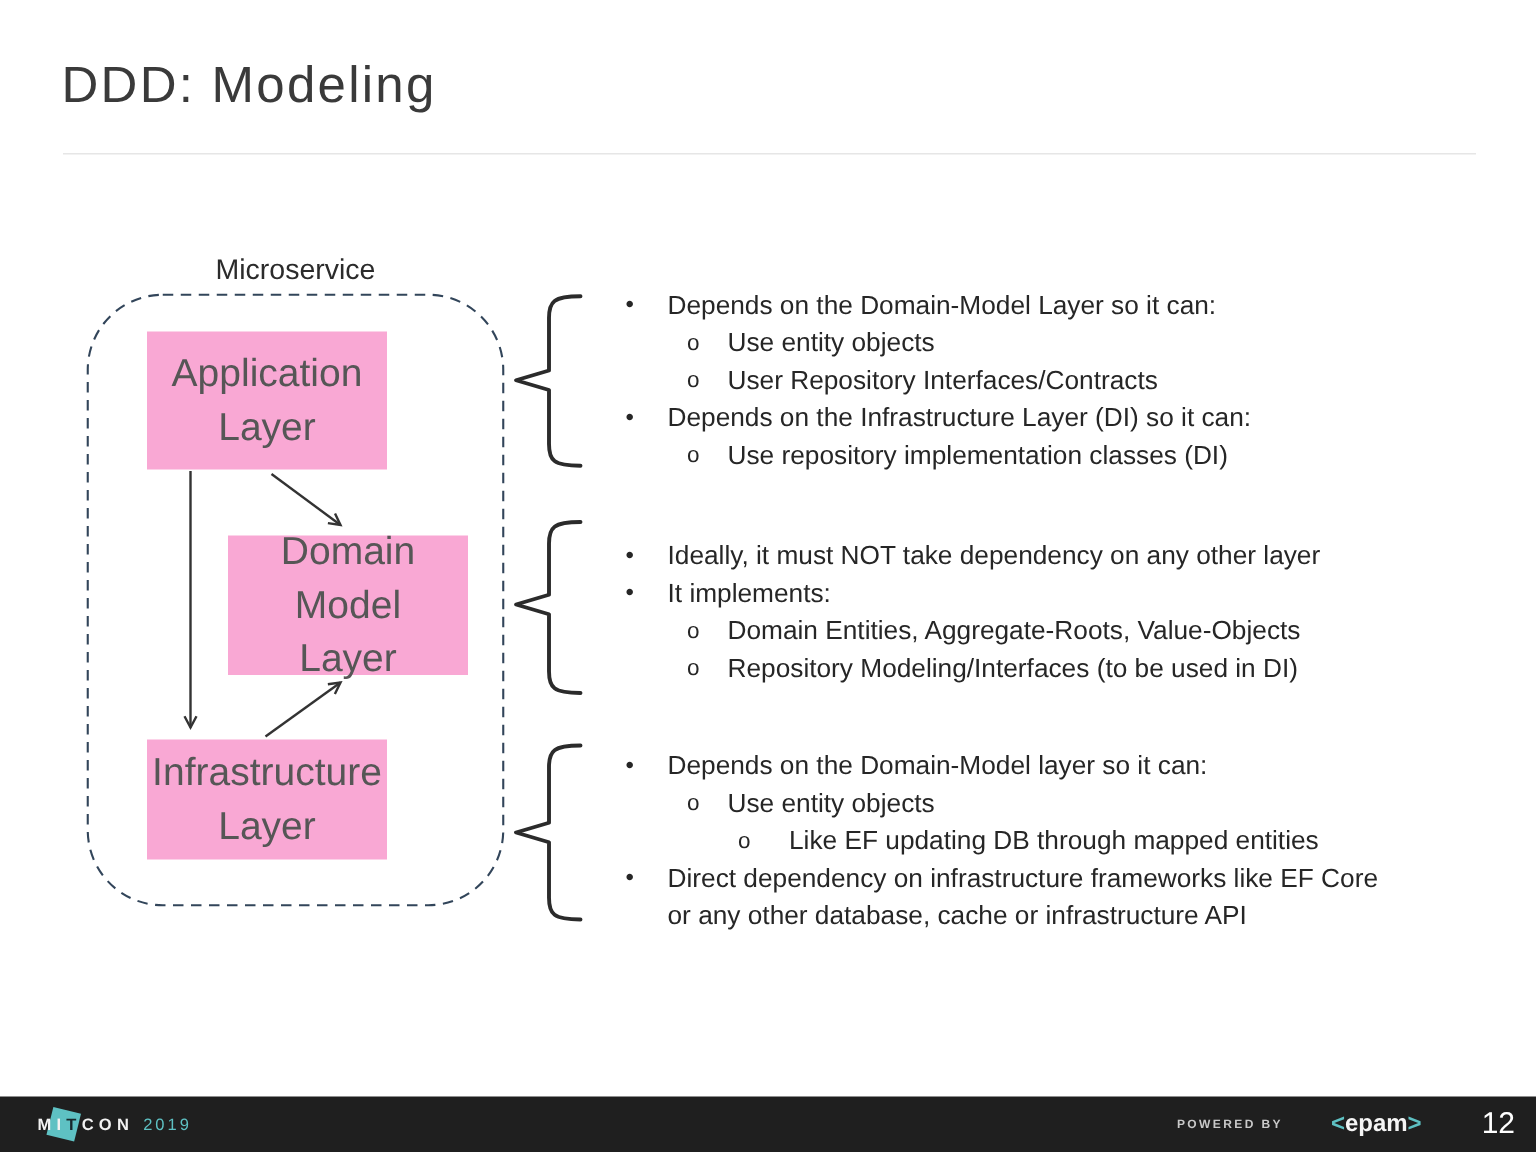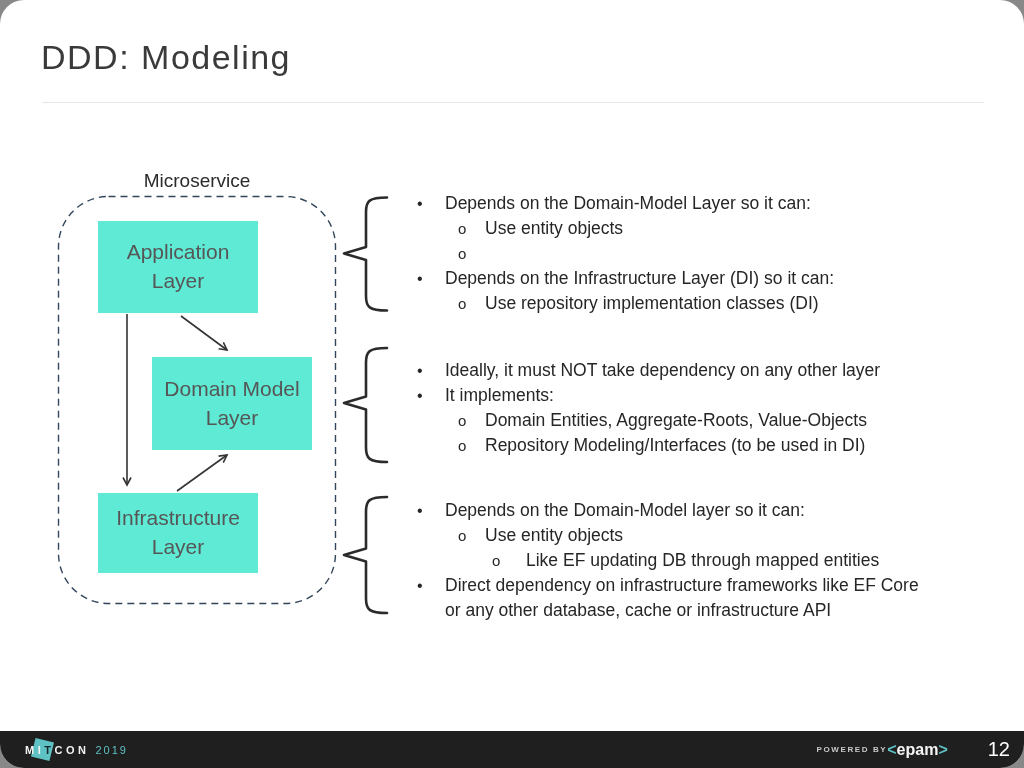--- a/index.html
+++ b/index.html
@@ -1,38 +1,38 @@
 <!DOCTYPE html>
 <html><head>
 <meta charset="utf-8">
 <style>
   * { margin:0; padding:0; box-sizing:border-box; }
   html,body { background:#888; }
   .slide {
     position:relative; width:1024px; height:768px; background:#ffffff;
-    font-family:"Liberation Sans", sans-serif; overflow:hidden; margin:0 auto;border-radius:24px;
+    font-family:"Liberation Sans", sans-serif; overflow:hidden; margin:0 auto;
   }
   
   .slide-title {
     position:absolute; left:41px; top:38px;
     font-size:34px; font-weight:400; letter-spacing:1.5px; color:#3a3a3a;
   }
   .title-rule {
     position:absolute; left:42px; right:40px; top:102px; height:1px; background:#e6e6e6;
   }
   
   .diagram-svg { position:absolute; left:0; top:0; width:1024px; height:768px; }
   .ms-label {
     position:absolute; left:58px; top:170px; width:278px; text-align:center;
     font-size:19px; color:#2b2b2b;
   }
   .layer-box {
-    position:absolute; width:160px; background:#5eead4;
+    position:absolute; width:160px; background:#f9a8d4;
     display:flex; align-items:center; justify-content:center; text-align:center;
-    font-size:21px; line-height:1.38; color:#565656; white-space:pre-line;
+    font-size:26px; line-height:1.38; color:#565656; white-space:pre-line;
   }
   .box-app   { left:98px;  top:221px; height:92px; }
   .box-dom   { left:152px; top:357px; height:93px; }
   .box-infra { left:98px;  top:493px; height:80px; }
   
   .bullet-group { position:absolute; left:408px; width:530px; color:#262626; font-size:17.5px; }
   .group-1 { top:191px; }
   .group-2 { top:358px; }
   .group-3 { top:498px; }
   .b-item { display:flex; line-height:25px; }
@@ -59,21 +59,21 @@
     position:relative; z-index:1; font-size:11px; font-weight:bold;
     letter-spacing:3.5px; color:#f2f2f2;
   }
   .brand-letters .t-dark { color:#17282b; }
   .brand-year {
     position:relative; z-index:1; margin-left:6px; font-size:11px; font-weight:normal;
     letter-spacing:2px; color:#5ec1c3;
   }
   .footer-right { position:absolute; right:14px; top:0; height:37px; display:flex; align-items:center; }
   .powered-by { font-size:8px; font-weight:bold; letter-spacing:1.6px; color:#c9c9c9; }
-  .epam-logo { margin-left:0; font-size:16px; font-weight:bold; letter-spacing:0px; }
+  .epam-logo { margin-left:32px; font-size:16px; font-weight:bold; letter-spacing:0px; }
   .epam-logo .bracket { color:#5ec1c3; font-weight:bold; }
   .epam-logo .word { color:#f5f5f5; }
   .page-number { margin-left:40px; font-size:20px; color:#ffffff; }
 </style>
 </head>
 <body>
 
 <div class="slide">
 
   <div class="slide-title">DDD: Modeling</div>
@@ -107,20 +107,21 @@
     <div class="b-item l1">
       <span class="b-marker">•</span>
       <span class="b-text">Depends on the Domain-Model Layer so it can:</span>
     </div>
     <div class="b-item l2">
       <span class="b-marker">o</span>
       <span class="b-text">Use entity objects</span>
     </div>
     <div class="b-item l2">
       <span class="b-marker">o</span>
+      <span class="b-text">User Repository Interfaces/Contracts</span>
     </div>
     <div class="b-item l1">
       <span class="b-marker">•</span>
       <span class="b-text">Depends on the Infrastructure Layer (DI) so it can:</span>
     </div>
     <div class="b-item l2">
       <span class="b-marker">o</span>
       <span class="b-text">Use repository implementation classes (DI)</span>
     </div>
   </div>

